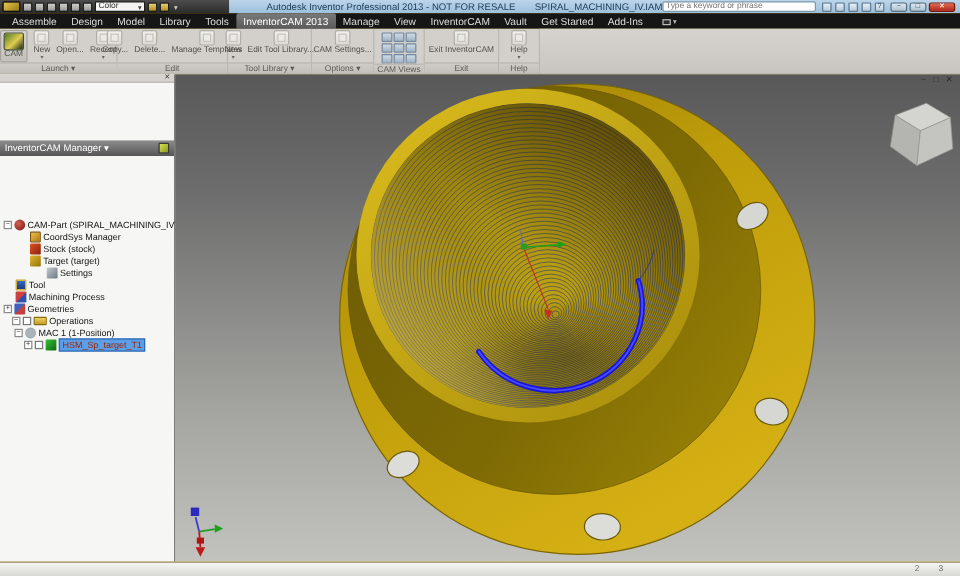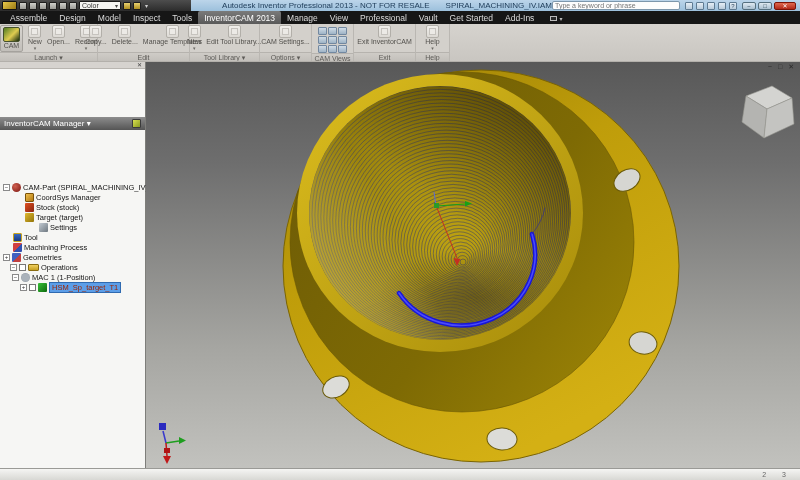--- a/index.html
+++ b/index.html
@@ -130,26 +130,26 @@
         <div class="wb">□</div>
         <div class="wb close">✕</div>
       </div>
     </div>
   </div>
 
   <div class="menubar">
     <span class="mitem">Assemble</span>
     <span class="mitem">Design</span>
     <span class="mitem">Model</span>
-    <span class="mitem">Inspect</span>
+    <span class="mitem">Library</span>
     <span class="mitem">Tools</span>
     <span class="mitem active">InventorCAM 2013</span>
     <span class="mitem">Manage</span>
     <span class="mitem">View</span>
-    <span class="mitem">Professional</span>
+    <span class="mitem">InventorCAM</span>
     <span class="mitem">Vault</span>
     <span class="mitem">Get Started</span>
     <span class="mitem">Add-Ins</span>
     <span class="ribbon-toggle">
       <span class="sq"></span>
       <span class="dda">▾</span>
     </span>
   </div>
 
   <div class="ribbon">

